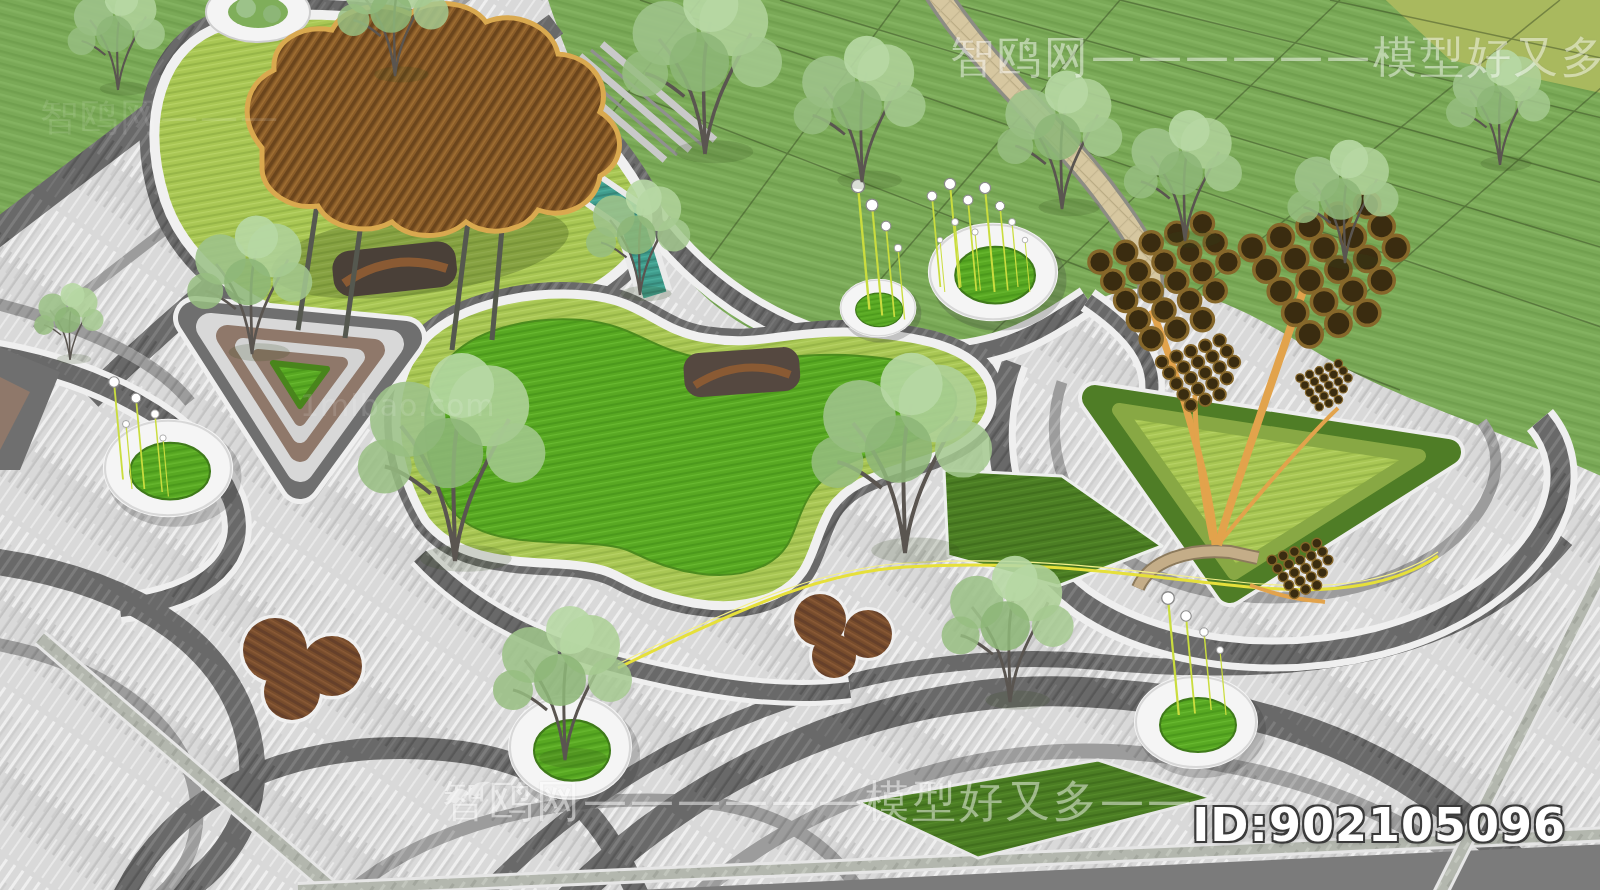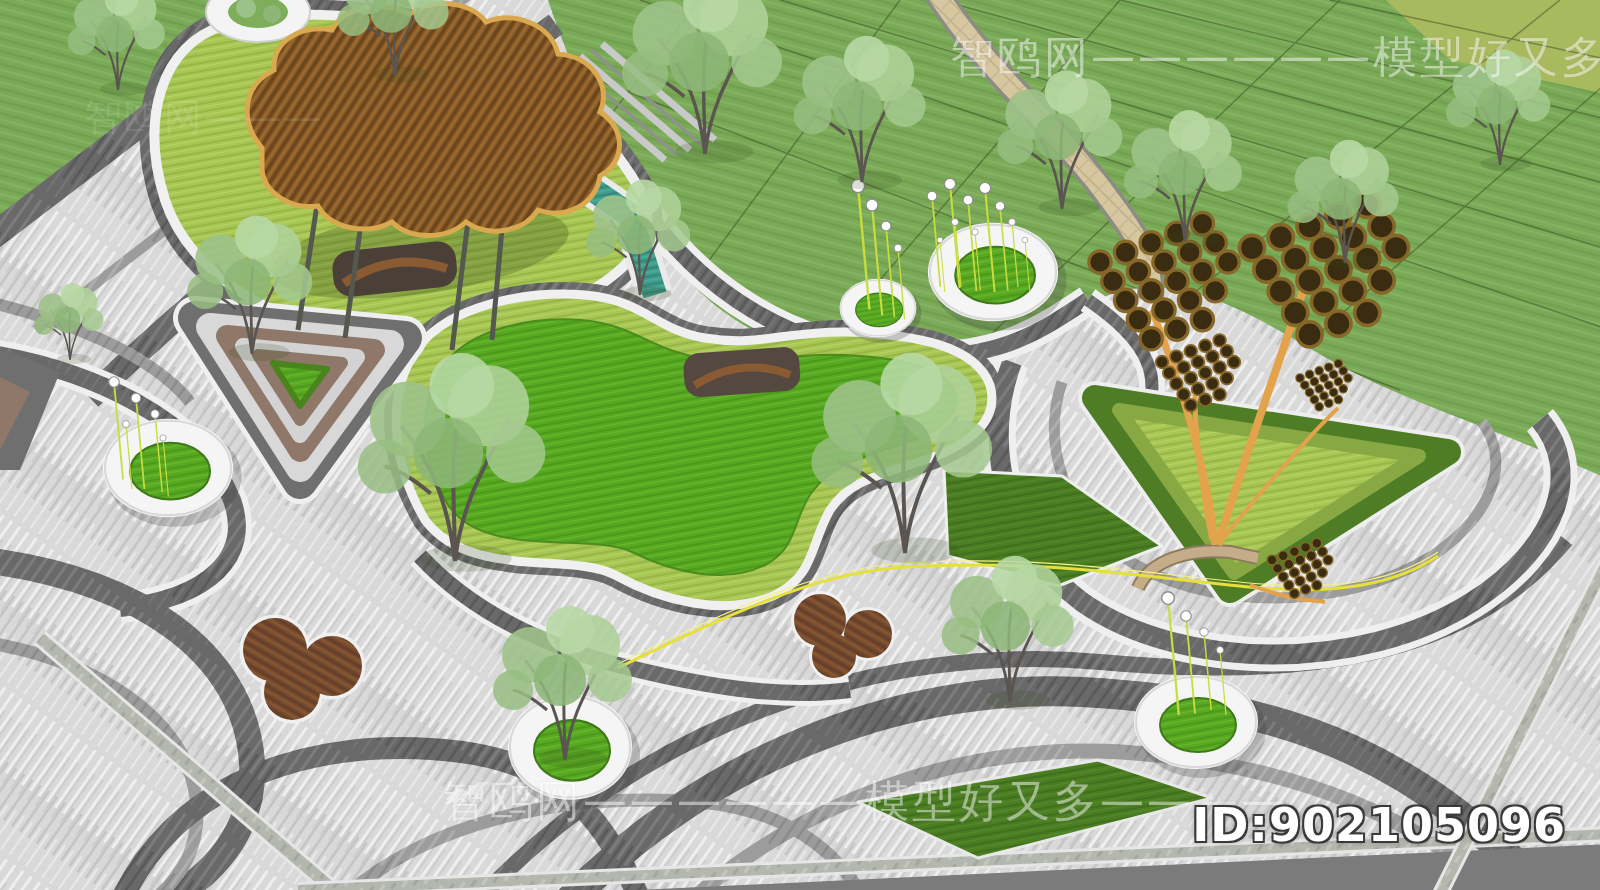--- a/index.html
+++ b/index.html
@@ -3,21 +3,21 @@
 <meta charset="utf-8">
 <style>
   html,body{margin:0;padding:0;background:#1e1e1e;}
   .stage{position:relative;width:1600px;height:890px;overflow:hidden;
          font-family:"Liberation Sans","DejaVu Sans",sans-serif;}
   .stage svg{position:absolute;left:0;top:0;}
   .wm{position:absolute;color:#ffffff;white-space:nowrap;pointer-events:none;
       font-family:"DejaVu Sans","Liberation Sans",sans-serif;}
   .wm-banner{font-size:44px;opacity:.48;letter-spacing:3px;display:flex;align-items:center;gap:10px;
              text-shadow:0 0 2px rgba(130,130,130,.4);}
-  .wm-faint{opacity:.11;font-size:38px;letter-spacing:2px;margin-left:44px;}
+  .wm-faint{opacity:.11;font-size:38px;letter-spacing:2px;}
   .wm-faint-sm{opacity:.13;font-size:30px;letter-spacing:1px;}
   .wm-outline{font-weight:bold;text-align:right;
       text-shadow:-2px -2px 0 #3a3a3a,2px -2px 0 #3a3a3a,-2px 2px 0 #3a3a3a,2px 2px 0 #3a3a3a,0 0 7px rgba(0,0,0,.45);}
   .wm-logo{font-size:100px;right:34px;top:684px;letter-spacing:8px;}
   .wm-id{font-size:46px;right:34px;top:798px;letter-spacing:1px;}
   .gull{width:54px;height:42px;flex:0 0 auto;}
 </style>
 </head>
 <body>
 
@@ -356,20 +356,21 @@
     <use href="#tree" transform="translate(252,300) scale(.9)"></use>
     <use href="#tree" transform="translate(70,330) scale(.5)"></use>
     <use href="#tree" transform="translate(455,480) scale(1.35)"></use>
     <use href="#tree" transform="translate(565,700)"></use>
     <use href="#tree" transform="translate(905,475) scale(1.3)"></use>
     <use href="#tree" transform="translate(1010,645) scale(.95)"></use>
   </g>
 </svg>
 
 <div class="wm wm-faint" style="left:40px;top:92px">智鸥网———</div>
+<div class="wm wm-faint-sm" style="left:300px;top:388px">1mibao.com</div>
 
 <div class="wm wm-banner" style="left:950px;top:28px">
   <span>智鸥网——————模型好又多———</span>
 </div>
 
 <div class="wm wm-banner" style="left:442px;top:772px">
   <svg class="gull" viewBox="0 0 54 42">
     <path d="M4,28 Q15,10 27,21 Q31,8 48,10 Q37,15 35,26 Q25,17 14,32 Z" fill="#ffffff"></path>
   </svg>
   <span>智鸥网——————模型好又多————</span>

